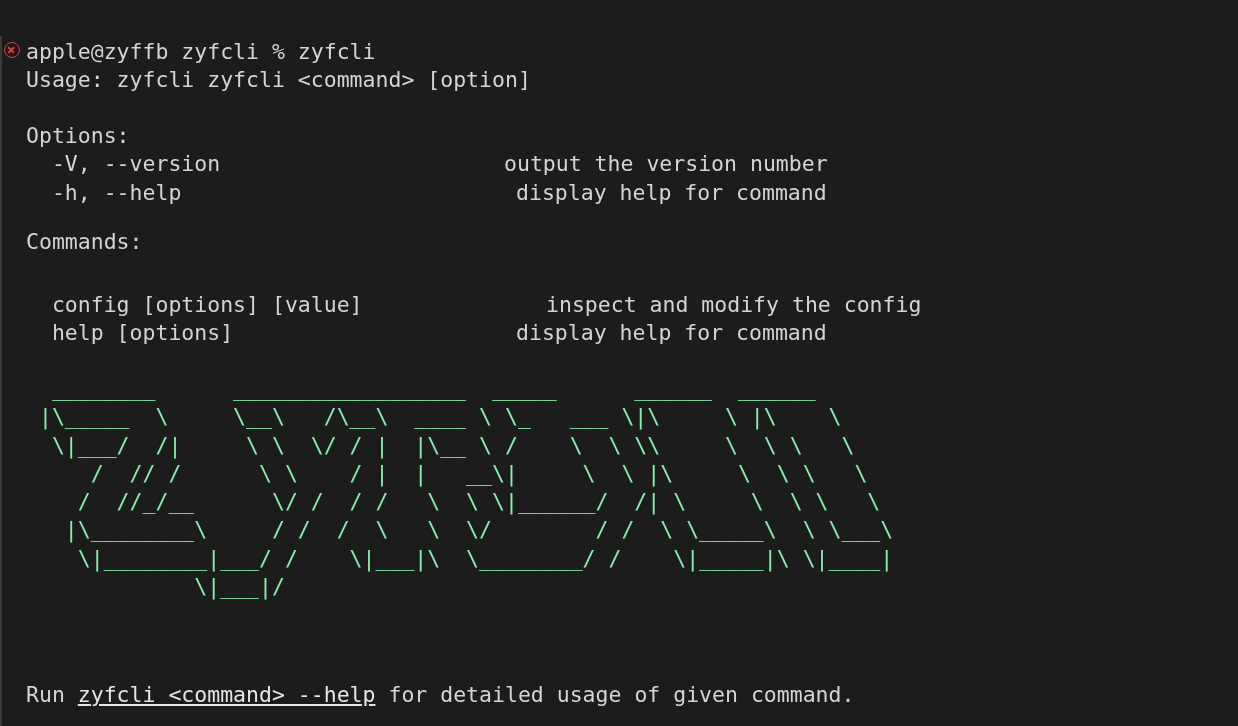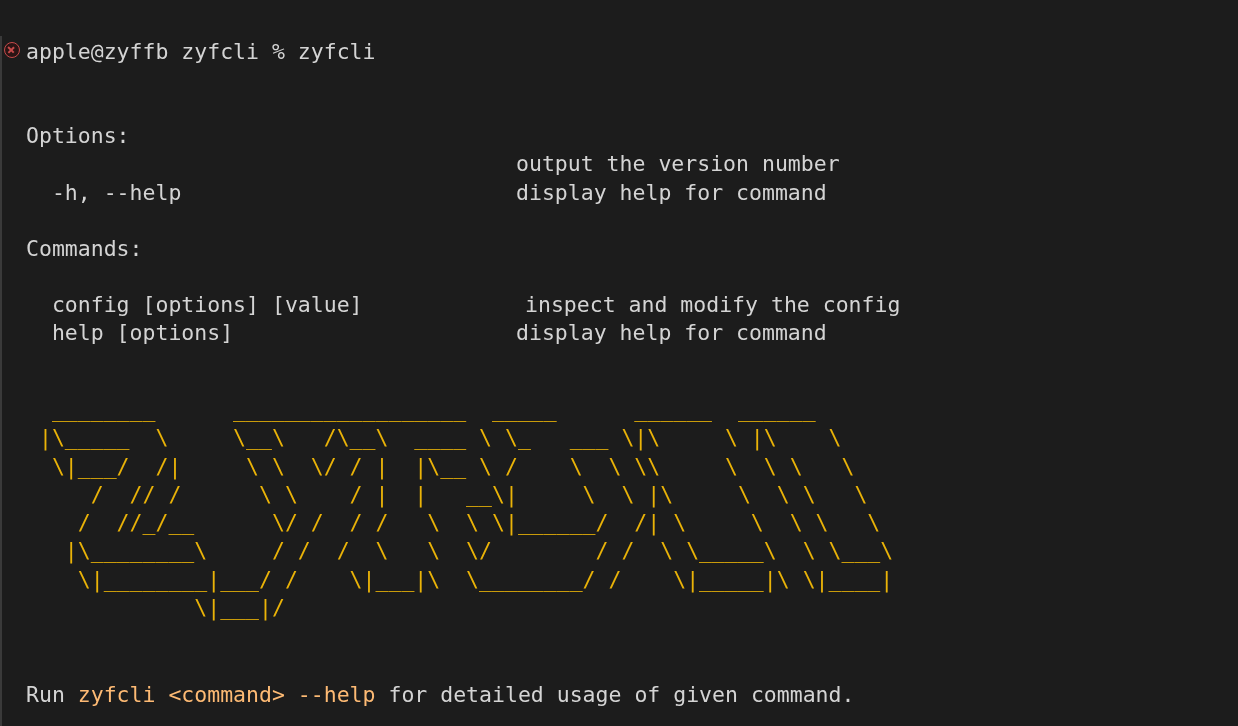--- a/index.html
+++ b/index.html
@@ -90,32 +90,32 @@
     position: absolute;
     left: 0;
     white-space: pre;
     font-size: 21.5px;
     line-height: 28.3px;
     letter-spacing: 0px;
     font-family: "DejaVu Sans Mono", "Liberation Mono", monospace;
     color: #d4d4d4;
   }
 
-  .accent { color: #fdba74; }
+  .accent { color: #e5e5e5; text-decoration: underline; }
 
   
   .banner {
     position: absolute;
     left: 0;
-    top: 360px;
+    top: 339px;
     white-space: pre;
     font-size: 21.5px;
     line-height: 28.3px;
     font-family: "DejaVu Sans Mono", "Liberation Mono", monospace;
-    color: #eab308;
+    color: #86efac;
   }
 
   
   .cursor {
     display: inline-block;
     width: 12.9px;
     height: 22px;
     background: #c8c8c8;
     vertical-align: -4px;
   }
@@ -159,33 +159,35 @@
 
   <div class="gutter">
     <div class="mark mark-error"></div>
     <div class="mark mark-idle"></div>
   </div>
 
   <div class="screen">
 
     <div class="line" style="top:2px">apple@zyffb zyfcli % zyfcli</div>
 
+    <div class="line" style="top:30px">Usage: zyfcli zyfcli &lt;command&gt; [option]</div>
 
     <div class="line" style="top:86px">Options:</div>
 
-    <div class="line" style="top:114px; left:490px">output the version number</div>
+    <div class="line" style="top:114px">  -V, --version</div>
+    <div class="line" style="top:114px; left:478px">output the version number</div>
 
     <div class="line" style="top:143px">  -h, --help</div>
     <div class="line" style="top:143px; left:490px">display help for command</div>
 
-    <div class="line" style="top:199px">Commands:</div>
+    <div class="line" style="top:192px">Commands:</div>
 
 
     <div class="line" style="top:255px">  config [options] [value]</div>
-    <div class="line" style="top:255px; left:499px">inspect and modify the config</div>
+    <div class="line" style="top:255px; left:520px">inspect and modify the config</div>
 
     <div class="line" style="top:283px">  help [options]</div>
     <div class="line" style="top:283px; left:490px">display help for command</div>
 
     <div class="banner">  ________      __________________  _____      ______  ______
  |\_____  \     \__\   /\__\  ____ \ \_   ___ \|\     \ |\    \
   \|___/  /|     \ \  \/ / |  |\__ \ /    \  \ \\     \  \ \   \
      /  // /      \ \    / |  |   __\|     \  \ |\     \  \ \   \
     /  //_/__      \/ /  / /   \  \ \|______/  /| \     \  \ \   \
    |\________\     / /  /  \   \  \/        / /  \ \_____\  \ \___\

